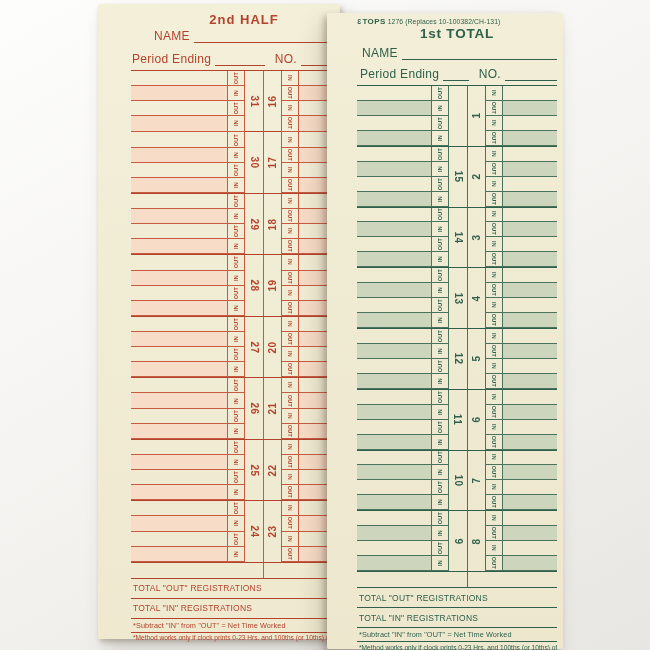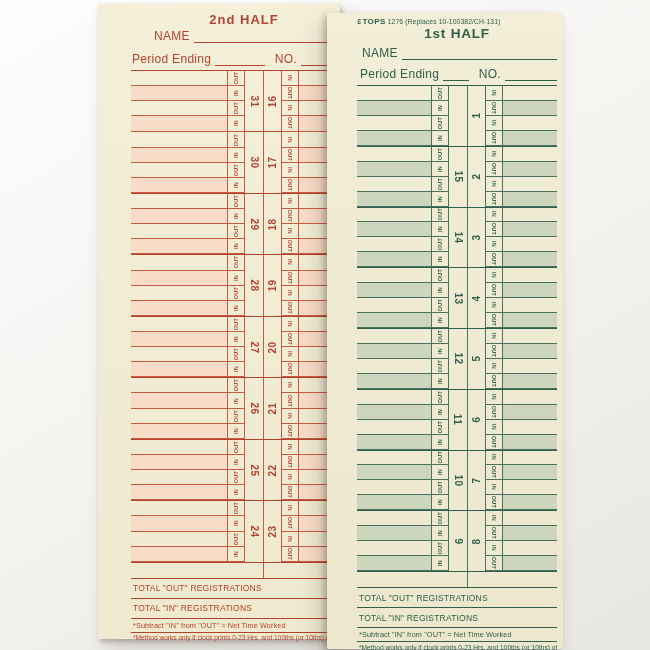--- a/index.html
+++ b/index.html
@@ -554,21 +554,21 @@
     <div class="fn2">*Method works only if clock prints 0-23 Hrs. and 100ths (or 10ths) of an hour.</div>
   </div>
 
   <div class="card" id="card-front" style="--ink: #2e604b; --line: #49735d; --shade: #cdd5bc; --paper: #f2eed7; --paper2: #ece7cd;">
     <div class="header">
       <div class="logo-row">
         <span class="brand-mark">Ɛ</span>
         <span class="brand">TOPS</span>
         <span class="product">1276 (Replaces 10-100382/CH-131)</span>
       </div>
-      <div class="title">1st HALF</div>
+      <div class="title">1st TOTAL</div>
       <div class="name-row">
         <span>NAME</span>
         <span class="uline"></span>
       </div>
       <div class="period-row">
         <span>Period Ending</span>
         <span class="uline"></span>
         <span class="no-lbl">NO.</span>
         <span class="uline no-line"></span>
       </div>

